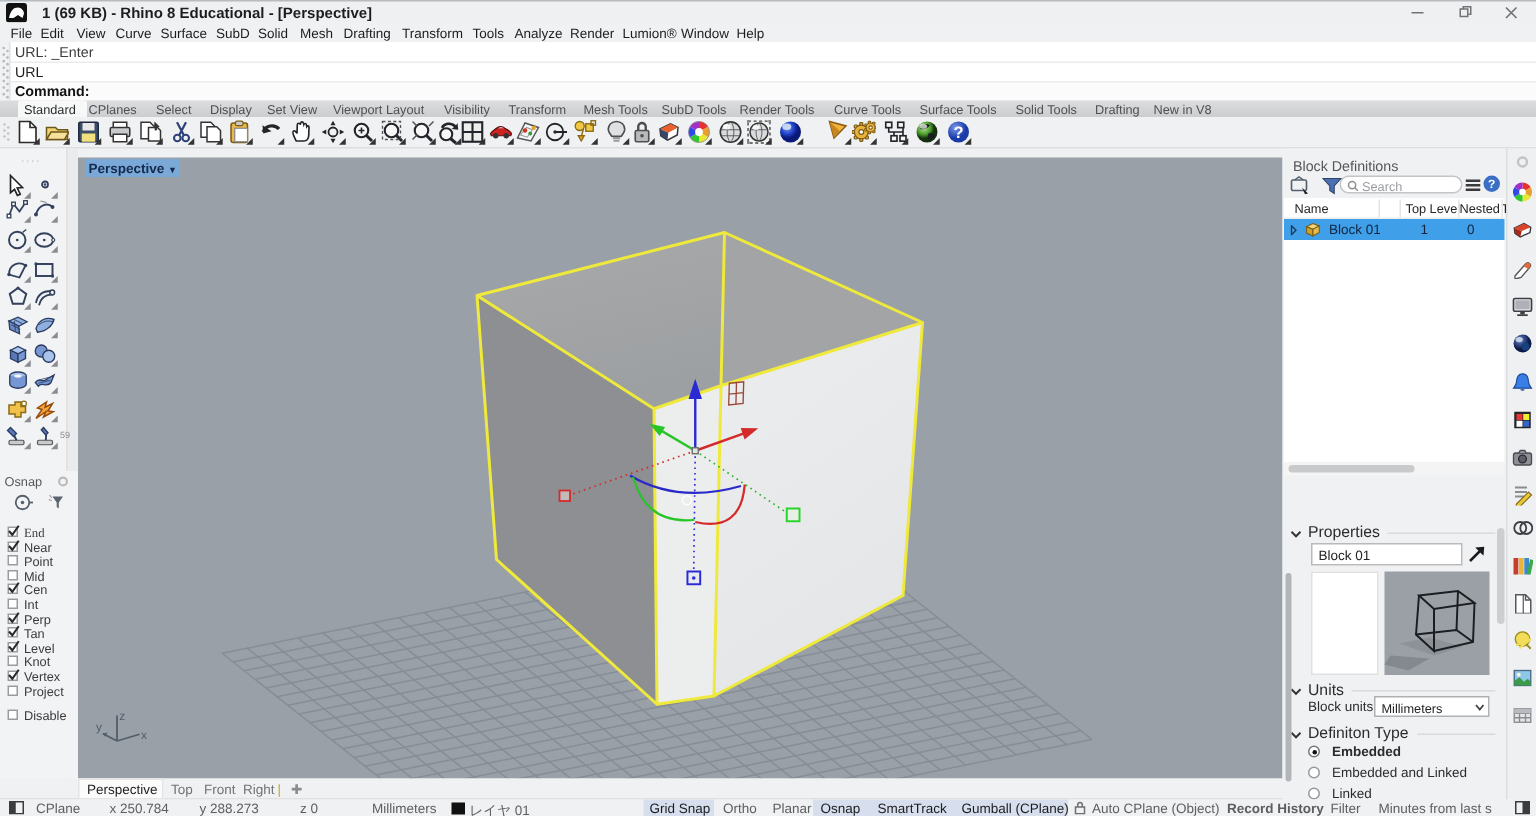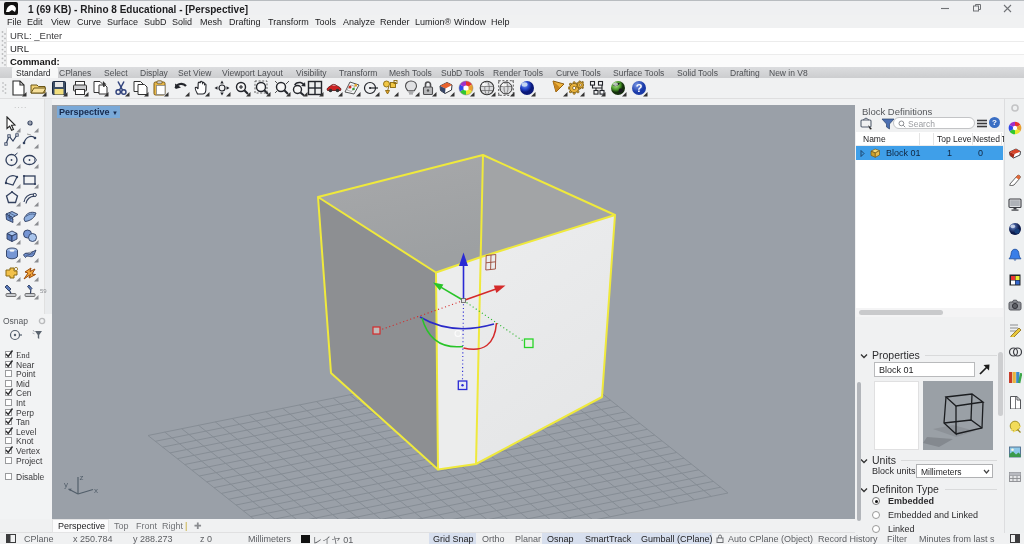--- a/index.html
+++ b/index.html
@@ -993,20 +993,20 @@
   <span class="abs" style="left:547px;top:1px;color:#1d1d1f;">Osnap</span>
   <span class="abs" style="left:582px;top:0;width:56px;height:11px;background:#d7dfee;"></span>
   <span class="abs" style="left:585px;top:1px;color:#1d1d1f;">SmartTrack</span>
   <span class="abs" style="left:638px;top:0;width:74px;height:11px;background:#d7dfee;"></span>
   <span class="abs" style="left:641px;top:1px;color:#1d1d1f;">Gumball (CPlane)</span>
   <svg class="abs" style="left:716px;top:1px" width="8" height="9" viewBox="0 0 8 9">
       <rect x="1" y="4" width="6" height="4.5" fill="none" stroke="#6e7074" stroke-width="1"></rect>
       <path d="M2.5 4 v-1.5 a1.5 1.5 0 0 1 3 0 V4" fill="none" stroke="#6e7074" stroke-width="1"></path>
     </svg>
   <span class="abs" style="left:728px;top:1px;">Auto CPlane (Object)</span>
-  <span class="abs" style="left:818px;top:1px;">Record History</span>
+  <span class="abs" style="left:818px;top:1px;font-weight:bold;">Record History</span>
   <span class="abs" style="left:887px;top:1px;">Filter</span>
   <span class="abs" style="left:919px;top:1px;">Minutes from last s</span>
   <svg class="abs" style="left:1010px;top:1px" width="10" height="9" viewBox="0 0 10 9">
       <rect x="0.5" y="0.5" width="9" height="8" fill="none" stroke="#3c3c3e" stroke-width="1"></rect>
       <rect x="5" y="0.5" width="4.5" height="8" fill="#3c3c3e"></rect>
     </svg>
 </div>
 
 </body></html>

